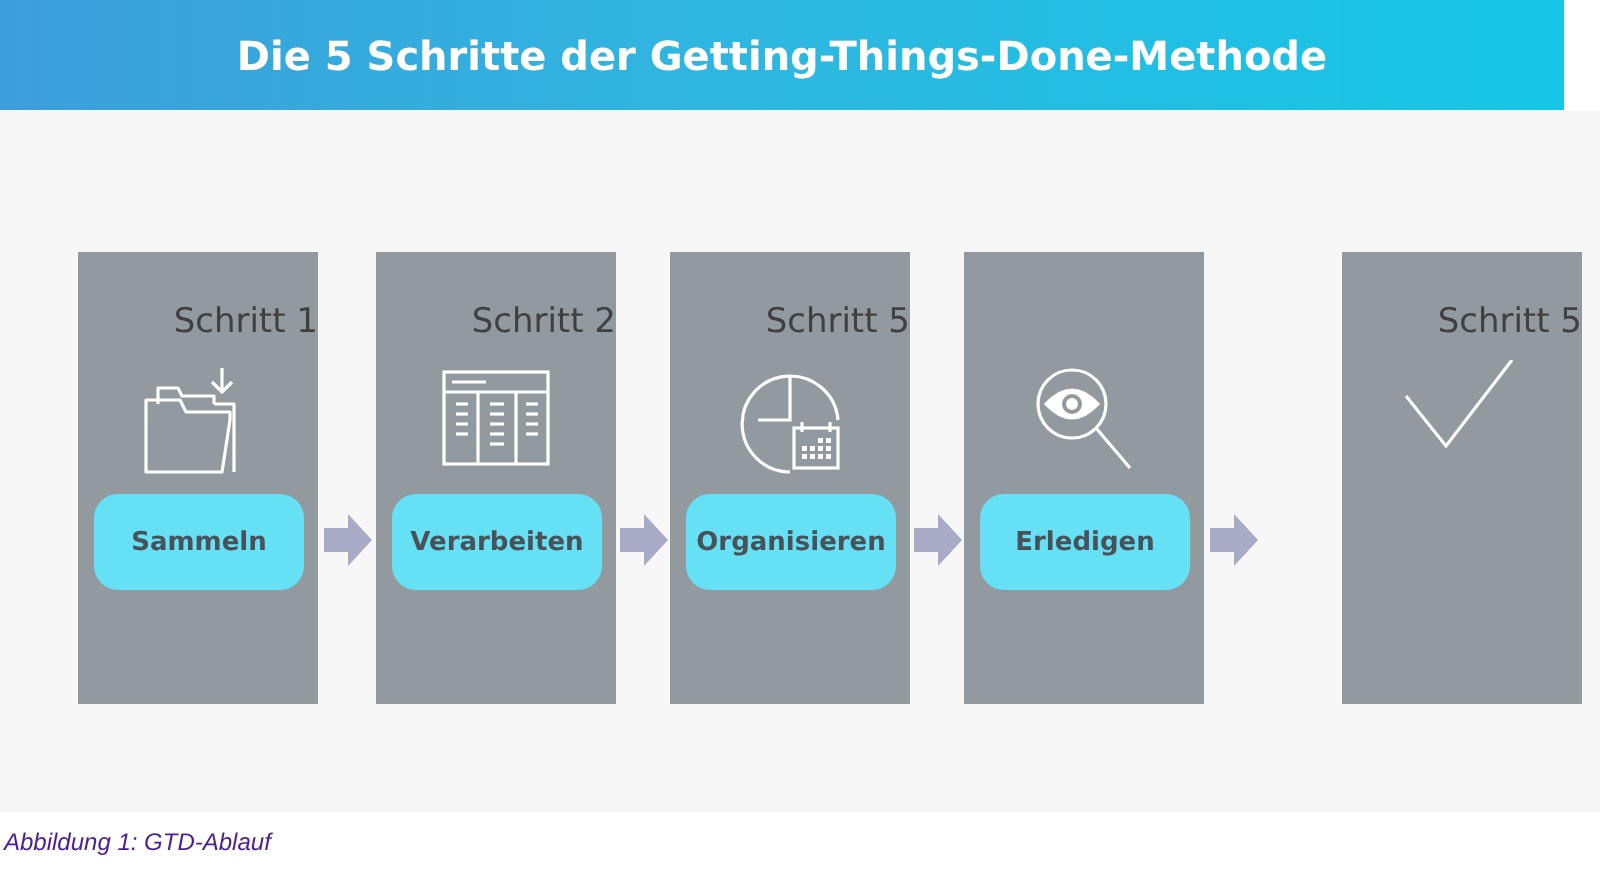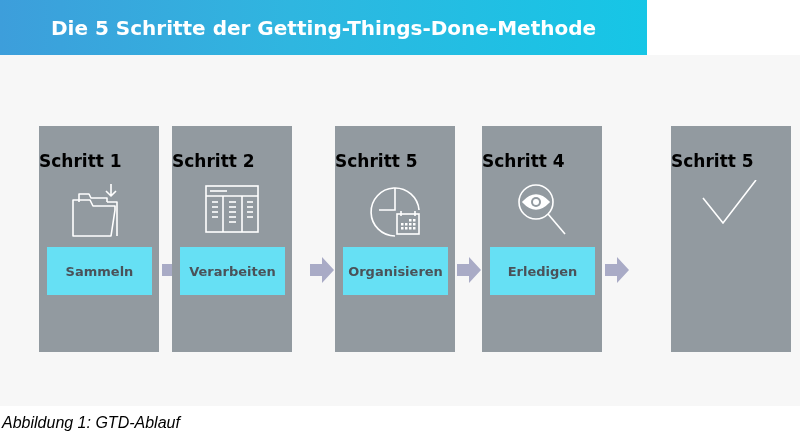--- a/index.html
+++ b/index.html
@@ -1,27 +1,27 @@
 <!DOCTYPE html>
 <html><head>
 <meta charset="utf-8">
 <style>
   * { margin: 0; padding: 0; box-sizing: border-box; }
   body { width: 800px; height: 446px; background: #ffffff; font-family: "DejaVu Sans", sans-serif; position: relative; overflow: hidden; }
-  .header { position: absolute; left: 0; top: 0; width: 647px; height: 55px;
+  .header { position: absolute; left: 0; top: 0; width: 782px; height: 55px;
     background: linear-gradient(90deg, #3d9edb 0%, #2fb6e0 45%, #16c6e6 100%);
     display: flex; align-items: center; justify-content: center; }
   .header h1 { color: #ffffff; font-family: "DejaVu Sans", sans-serif; font-weight: bold; font-size: 20px; letter-spacing: 0px; }
   .panel { position: absolute; left: 0; top: 55px; width: 800px; height: 351px; background: #f7f7f7; }
   .step { position: absolute; top: 126px; width: 120px; height: 226px; background: #929aa0; }
-  .step .label { position: absolute; top: 25px; left: 0; width: 100%; text-align: left; color: #000000; font-weight: bold; font-size: 17px; font-family: "DejaVu Sans", sans-serif; }
+  .step .label { position: absolute; top: 25px; left: 0; width: 100%; text-align: right; color: #404040; font-weight: normal; font-size: 17px; font-family: "DejaVu Sans", sans-serif; }
   .step .icon { position: absolute; left: 30px; top: 54px; width: 60px; height: 60px; }
-  .step .action { position: absolute; left: 8px; top: 121px; width: 105px; height: 48px; background: #66e0f4; border-radius: 0; display: flex; align-items: center; justify-content: center; color: #4a5259; font-weight: bold; font-size: 13px; font-family: "DejaVu Sans", sans-serif; }
+  .step .action { position: absolute; left: 8px; top: 121px; width: 105px; height: 48px; background: #66e0f4; border-radius: 12px; display: flex; align-items: center; justify-content: center; color: #4a5259; font-weight: bold; font-size: 13px; font-family: "DejaVu Sans", sans-serif; }
   .arrow { position: absolute; top: 257px; width: 24px; height: 26px; }
-  .caption { position: absolute; left: 2px; top: 414px; font-family: "Liberation Sans", sans-serif; font-style: italic; font-size: 16px; color: #000000; }
+  .caption { position: absolute; left: 2px; top: 414px; font-family: "Liberation Sans", sans-serif; font-style: italic; font-size: 12px; color: #4c1d95; }
 </style>
 </head>
 <body>
 
 <div class="header">
   <h1>Die 5 Schritte der Getting-Things-Done-Methode</h1>
 </div>
 
 <div class="panel"></div>
 
@@ -33,21 +33,21 @@
     <path d="M38 22 L48 22 L48 56"></path>
     <path d="M42 4 L42 16 M37 11 L42 16 L47 11"></path>
   </svg>
   <div class="action">Sammeln</div>
 </div>
 
 <svg class="arrow" style="left:162px;" viewBox="0 0 24 26">
   <path d="M0 7 L12 7 L12 0 L24 13 L12 26 L12 19 L0 19 Z" fill="#a9abc6"></path>
 </svg>
 
-<div class="step" style="left:172px;">
+<div class="step" style="left:188px;">
   <div class="label">Schritt 2</div>
   <svg class="icon" viewBox="0 0 60 60" fill="none" stroke="#ffffff" stroke-width="1.6">
     <rect x="4" y="6" width="52" height="46"></rect>
     <line x1="4" y1="16" x2="56" y2="16"></line>
     <line x1="8" y1="11" x2="25" y2="11"></line>
     <line x1="21" y1="16" x2="21" y2="52"></line>
     <line x1="40" y1="16" x2="40" y2="52"></line>
     <line x1="10" y1="22" x2="16" y2="22"></line>
       <line x1="10" y1="27" x2="16" y2="27"></line>
       <line x1="10" y1="32" x2="16" y2="32"></line>
@@ -91,21 +91,20 @@
     </g>
   </svg>
   <div class="action">Organisieren</div>
 </div>
 
 <svg class="arrow" style="left:457px;" viewBox="0 0 24 26">
   <path d="M0 7 L12 7 L12 0 L24 13 L12 26 L12 19 L0 19 Z" fill="#a9abc6"></path>
 </svg>
 
 <div class="step" style="left:482px;">
-  <div class="label">Schritt 4</div>
   <svg class="icon" viewBox="0 0 60 60" fill="none" stroke="#ffffff" stroke-width="1.6">
     <circle cx="24" cy="22" r="17"></circle>
     <line x1="36" y1="34" x2="53" y2="54"></line>
     <path d="M11 22 Q24 8 37 22 Q24 36 11 22 Z" fill="#ffffff"></path>
     <circle cx="24" cy="22" r="5" fill="#929aa0" stroke="none"></circle>
     <circle cx="24" cy="22" r="3" fill="#ffffff" stroke="none"></circle>
   </svg>
   <div class="action">Erledigen</div>
 </div>
 

